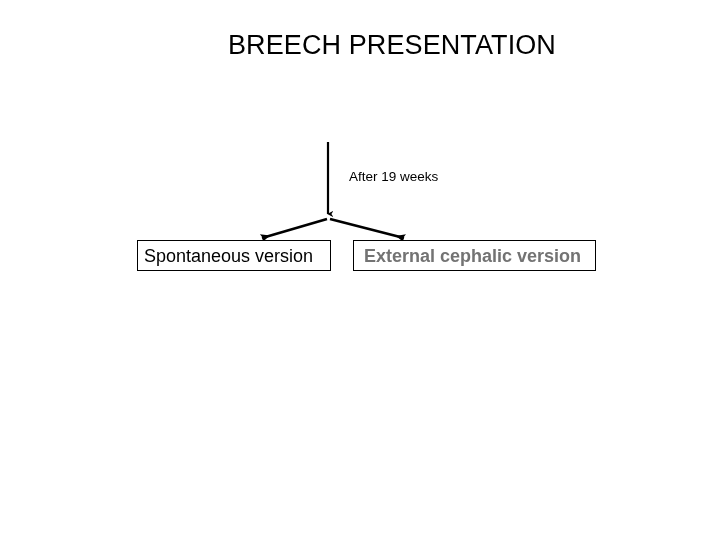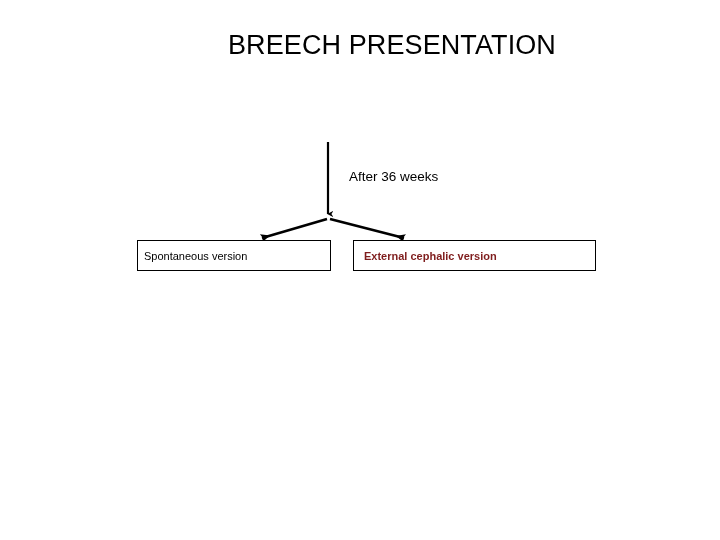--- a/index.html
+++ b/index.html
@@ -75,31 +75,31 @@
     left: 137px;
     top: 240px;
     width: 194px;
   }
   #node-ecv {
     left: 353px;
     top: 240px;
     width: 243px;
   }
   .node-label {
-    font-size: 11px;
+    font-size: 18px;
     line-height: 16px;
     white-space: nowrap;
     padding-left: 6px;
   }
   .node-label.plain {
     color: #000000;
     font-weight: normal;
   }
   .node-label.accent {
-    color: #7f1d1d;
+    color: #737373;
     font-weight: bold;
     padding-left: 10px;
   }
 </style>
 </head>
 <body>
 
 <div id="slide">
 
   <div class="title-line" id="title-main">BREECH PRESENTATION</div>
@@ -115,21 +115,21 @@
       </marker>
     </defs>
 
     <line x1="328" y1="142" x2="328" y2="214" stroke="#000000" stroke-width="2.2" marker-end="url(#arrowhead-down)"></line>
 
     <line x1="327" y1="219" x2="262" y2="238" stroke="#000000" stroke-width="2.6" marker-end="url(#arrowhead-diag)"></line>
 
     <line x1="330" y1="219" x2="404" y2="238" stroke="#000000" stroke-width="2.6" marker-end="url(#arrowhead-diag)"></line>
   </svg>
 
-  <div class="caption-text" id="branch-caption">After 36 weeks</div>
+  <div class="caption-text" id="branch-caption">After 19 weeks</div>
 
   <div class="node-box" id="node-spontaneous">
     <span class="node-label plain">Spontaneous version</span>
   </div>
 
   <div class="node-box" id="node-ecv">
     <span class="node-label accent">External cephalic version</span>
   </div>
 
 </div>

